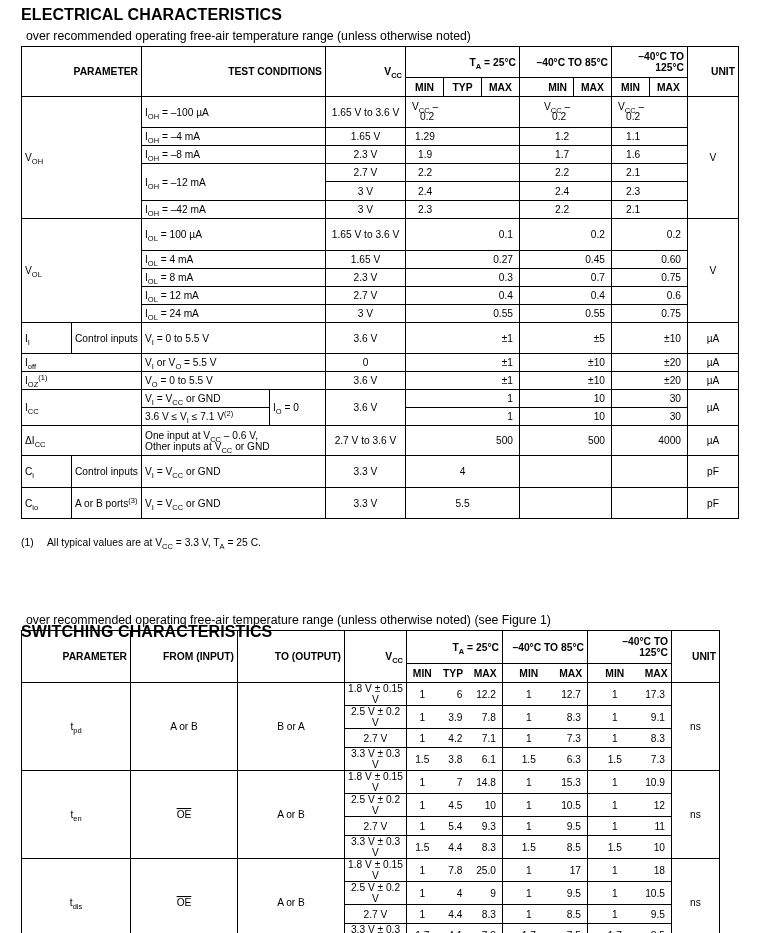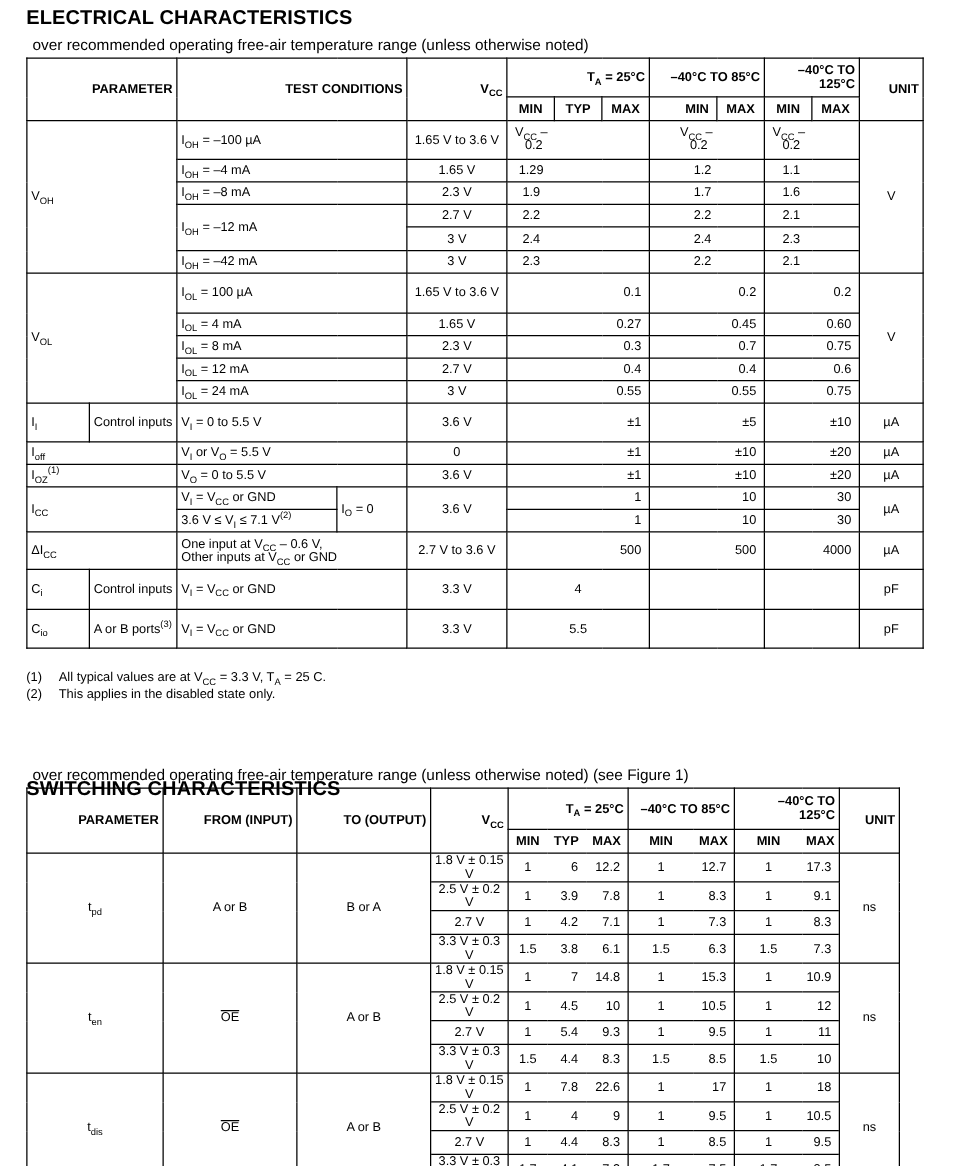--- a/index.html
+++ b/index.html
@@ -229,21 +229,20 @@
     <td colspan="3" class="c">5.5</td>
     <td colspan="2"></td>
     <td colspan="2"></td>
     <td class="c">pF</td>
   </tr>
 </tbody>
   </table>
 
 <div class="notes">
   <div><span class="n">(1)</span><span>All typical values are at V</span><sub>CC</sub><span> = 3.3 V, T</span><sub>A</sub><span> = 25 C.</span></div>
-  <div><span class="n">(2)</span><span>This applies in the disabled state only.</span></div>
 </div>
 
 <div class="h1" style="top:623px;">SWITCHING CHARACTERISTICS</div>
 <div class="sub" style="top:613px;">over recommended operating free-air temperature range (unless otherwise noted) (see Figure 1)</div>
 
 <table class="tbl2">
   <colgroup>
     <col style="width:109px">
       <col style="width:107px">
       <col style="width:107px">
@@ -368,21 +367,21 @@
     <td class="r noleft">10</td>
   </tr>
 
   <tr style="height:19px">
     <td rowspan="4" class="c"><span>t</span><sub>dis</sub></td>
     <td rowspan="4" class="c"><span class="ovl">OE</span></td>
     <td rowspan="4" class="c">A or B</td>
     <td class="c">1.8 V ± 0.15 V</td>
     <td class="c noright">1</td>
     <td class="r noleft noright">7.8</td>
-    <td class="r noleft">22.6</td>
+    <td class="r noleft">25.0</td>
     <td class="c noright">1</td>
     <td class="r noleft">17</td>
     <td class="c noright">1</td>
     <td class="r noleft">18</td>
     <td rowspan="4" class="c">ns</td>
   </tr>
   <tr style="height:19px">
     <td class="c">2.5 V ± 0.2 V</td>
     <td class="c noright">1</td>
     <td class="r noleft noright">4</td>

